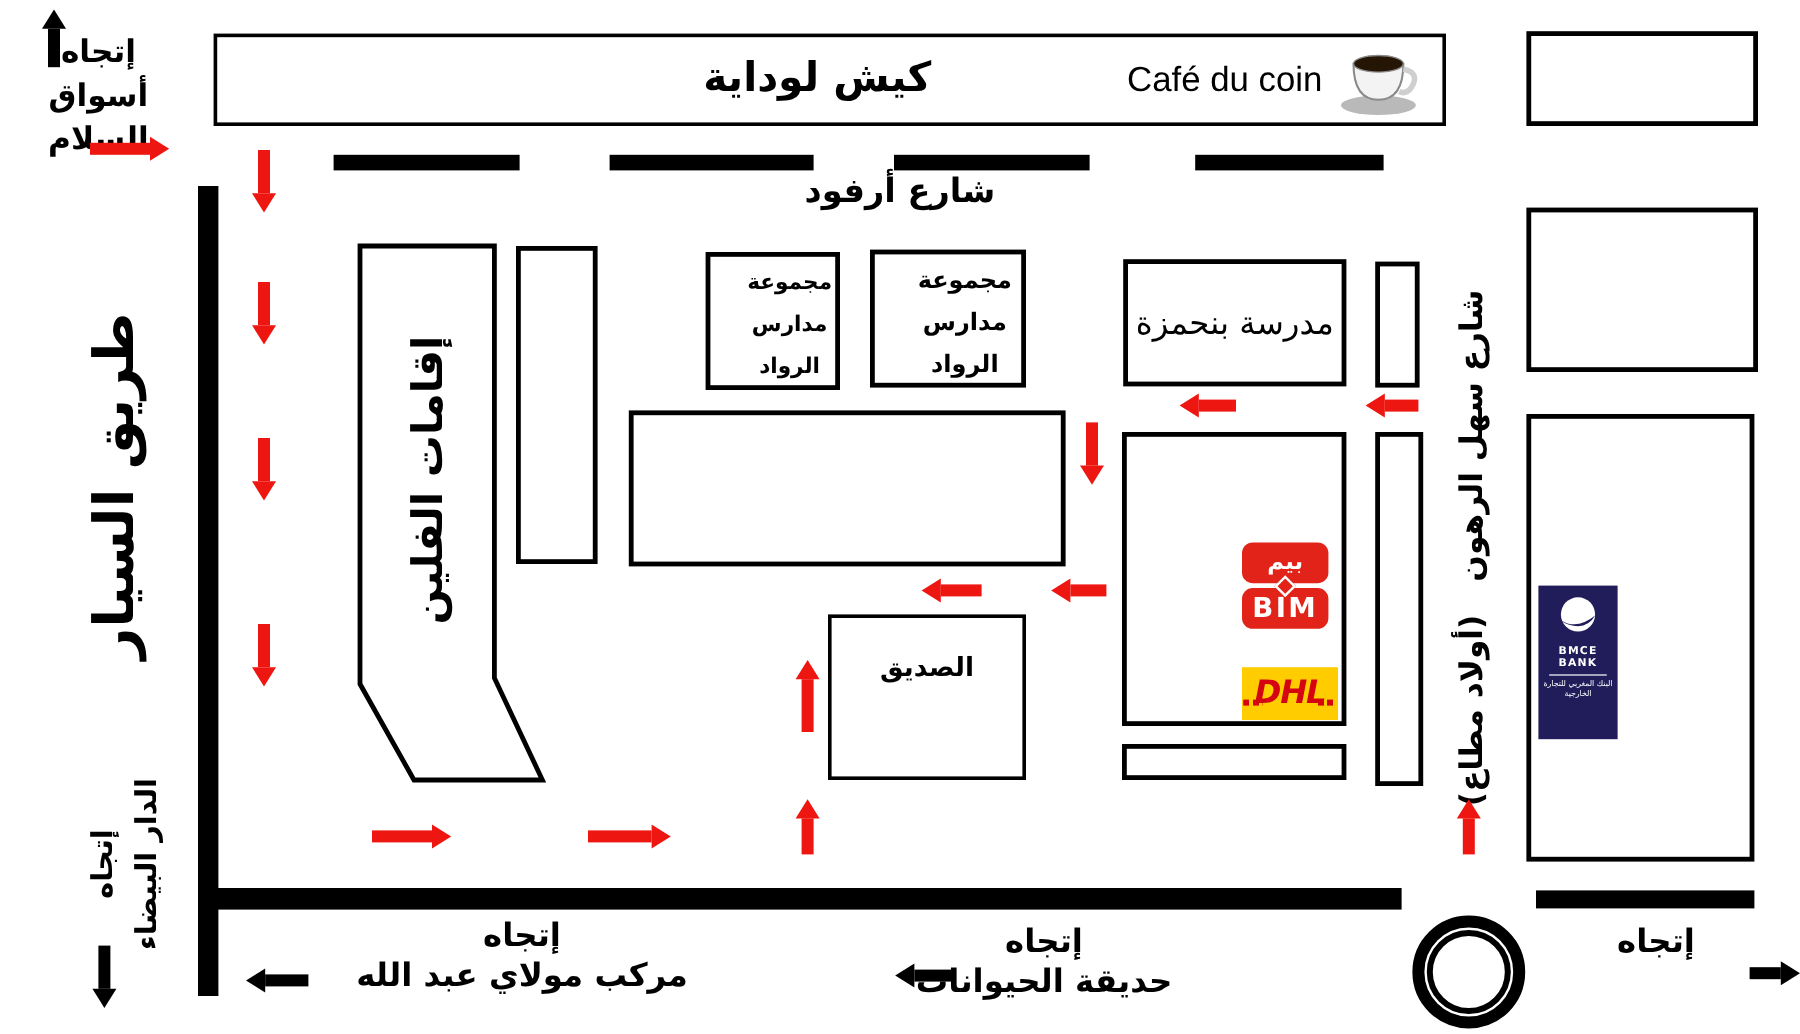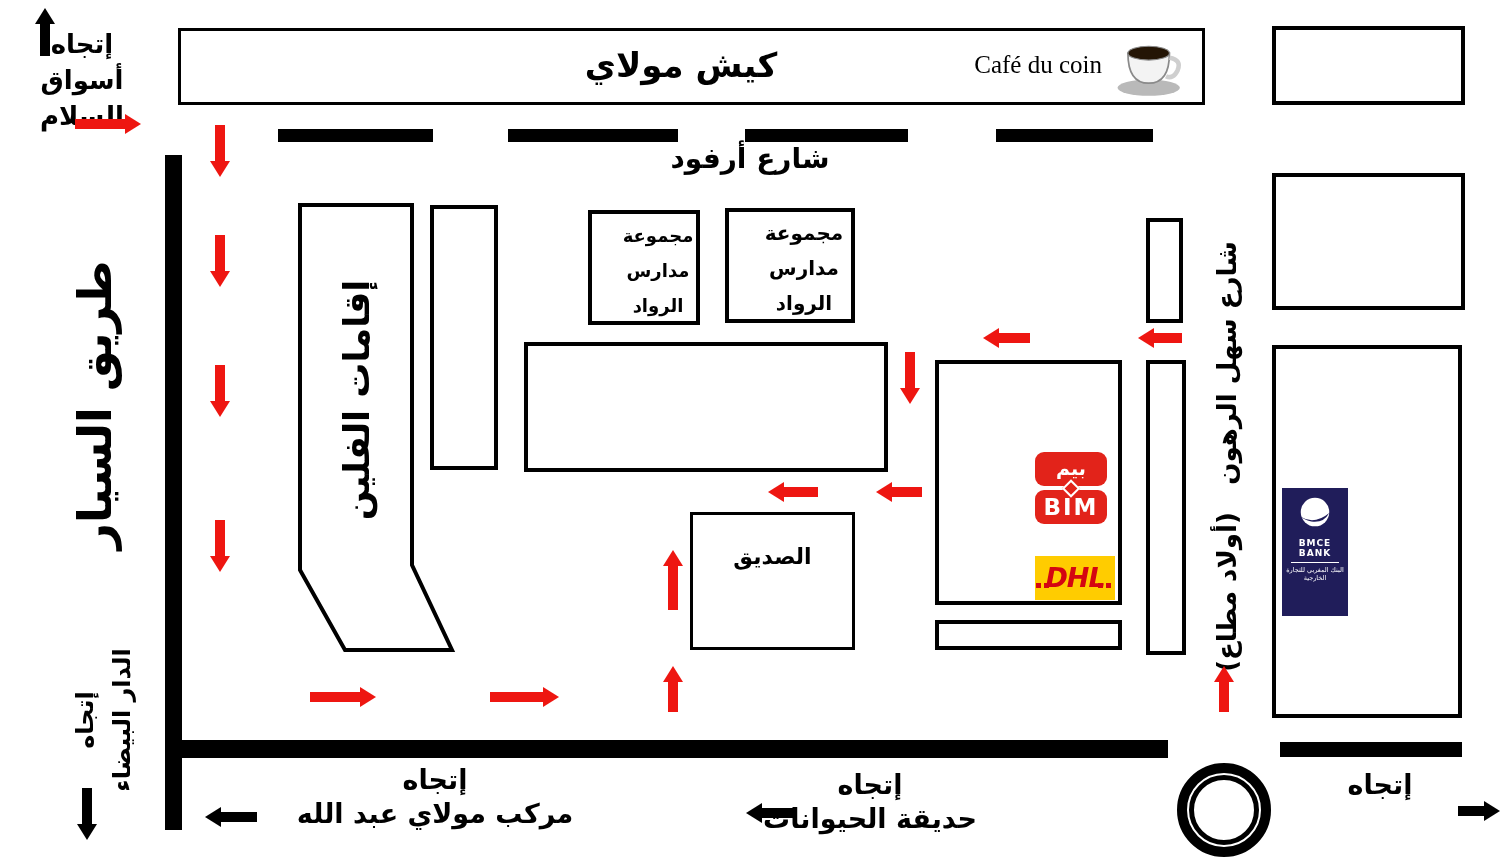--- a/index.html
+++ b/index.html
@@ -27,22 +27,22 @@
   .arrow.black.right::after{border-left-color:#000;}
   .arrow.black.left::after{border-right-color:#000;}
   .arrow.black.up::after{border-bottom-color:#000;}
   .arrow.black.down::after{border-top-color:#000;}
 
   
   .topstrip{position:absolute;left:178px;top:28px;width:1027px;height:77px;
             border:3px solid #000;background:#fff;box-sizing:border-box;}
   .kiosk-label{position:absolute;left:330px;top:14px;width:340px;text-align:center;
                font-size:34px;font-weight:bold;}
-  .cafe-label{position:absolute;right:100px;top:20px;font-size:25px;
-              font-family:Liberation Serif, serif;font-weight:normal;}
+  .cafe-label{position:absolute;right:100px;top:20px;font-size:29px;
+              font-family:Liberation Sans, sans-serif;font-weight:normal;}
   .cup{position:absolute;right:14px;top:6px;width:74px;height:60px;}
 
   .dash{position:absolute;top:129px;height:13px;background:#000;}
 
   
   .pharmacy{position:absolute;left:520px;top:500px;width:140px;height:150px;
             background:var(--pharmacy-fill);border:9px solid var(--pharmacy-border);
             box-sizing:border-box;text-align:center;font-weight:bold;font-size:28px;
             line-height:42px;padding-top:20px;}
 
@@ -88,21 +88,21 @@
 <div class="stage">
 
   <div class="arrow black up" style="left:40px;top:24px;width:10px;height:32px;"></div>
   <div class="label" style="left:2px;top:26px;width:160px;font-size:26px;line-height:36px;">
     <div>إتجاه</div>
     <div>أسواق السلام</div>
   </div>
   <div class="arrow right" style="left:75px;top:119px;width:50px;height:10px;"></div>
 
   <div class="topstrip">
-    <div class="kiosk-label">كيش مولاي</div>
+    <div class="kiosk-label">كيش لوداية</div>
     <div class="cafe-label">Café du coin</div>
     <svg class="cup" viewBox="0 0 64 52">
       <ellipse cx="30" cy="44" rx="27" ry="7" fill="#b9b9b9"></ellipse>
       <path d="M12 14 Q12 40 30 40 Q48 40 48 14 Z" fill="#f3f3f3" stroke="#8a8a8a" stroke-width="1.5"></path>
       <ellipse cx="30" cy="14" rx="18" ry="6" fill="#241505" stroke="#8a8a8a" stroke-width="1"></ellipse>
       <path d="M48 18 Q59 20 55 29 Q51 37 45 34" fill="none" stroke="#cfcfcf" stroke-width="4"></path>
     </svg>
   </div>
 
   <div class="box" style="left:1272px;top:26px;width:193px;height:79px;"></div>
@@ -134,20 +134,23 @@
     <div>مجموعة</div>
     <div>مدارس</div>
     <div>الرواد</div>
   </div>
   <div class="box school" style="left:725px;top:208px;width:130px;height:115px;font-size:20px;">
     <div>مجموعة</div>
     <div>مدارس</div>
     <div>الرواد</div>
   </div>
 
+  <div class="box" style="left:936px;top:216px;width:186px;height:106px;display:flex;align-items:center;justify-content:center;">
+    <span style="font-size:27px;">مدرسة بنحمزة</span>
+  </div>
   <div class="box" style="left:1146px;top:218px;width:37px;height:105px;"></div>
 
   <div class="arrow left" style="left:999px;top:333px;width:31px;height:10px;"></div>
   <div class="arrow left" style="left:1154px;top:333px;width:28px;height:10px;"></div>
 
   <div class="box" style="left:524px;top:342px;width:364px;height:130px;"></div>
   <div class="arrow down" style="left:905px;top:352px;width:10px;height:36px;"></div>
   <div class="arrow left" style="left:784px;top:487px;width:34px;height:10px;"></div>
   <div class="arrow left" style="left:892px;top:487px;width:30px;height:10px;"></div>
 

